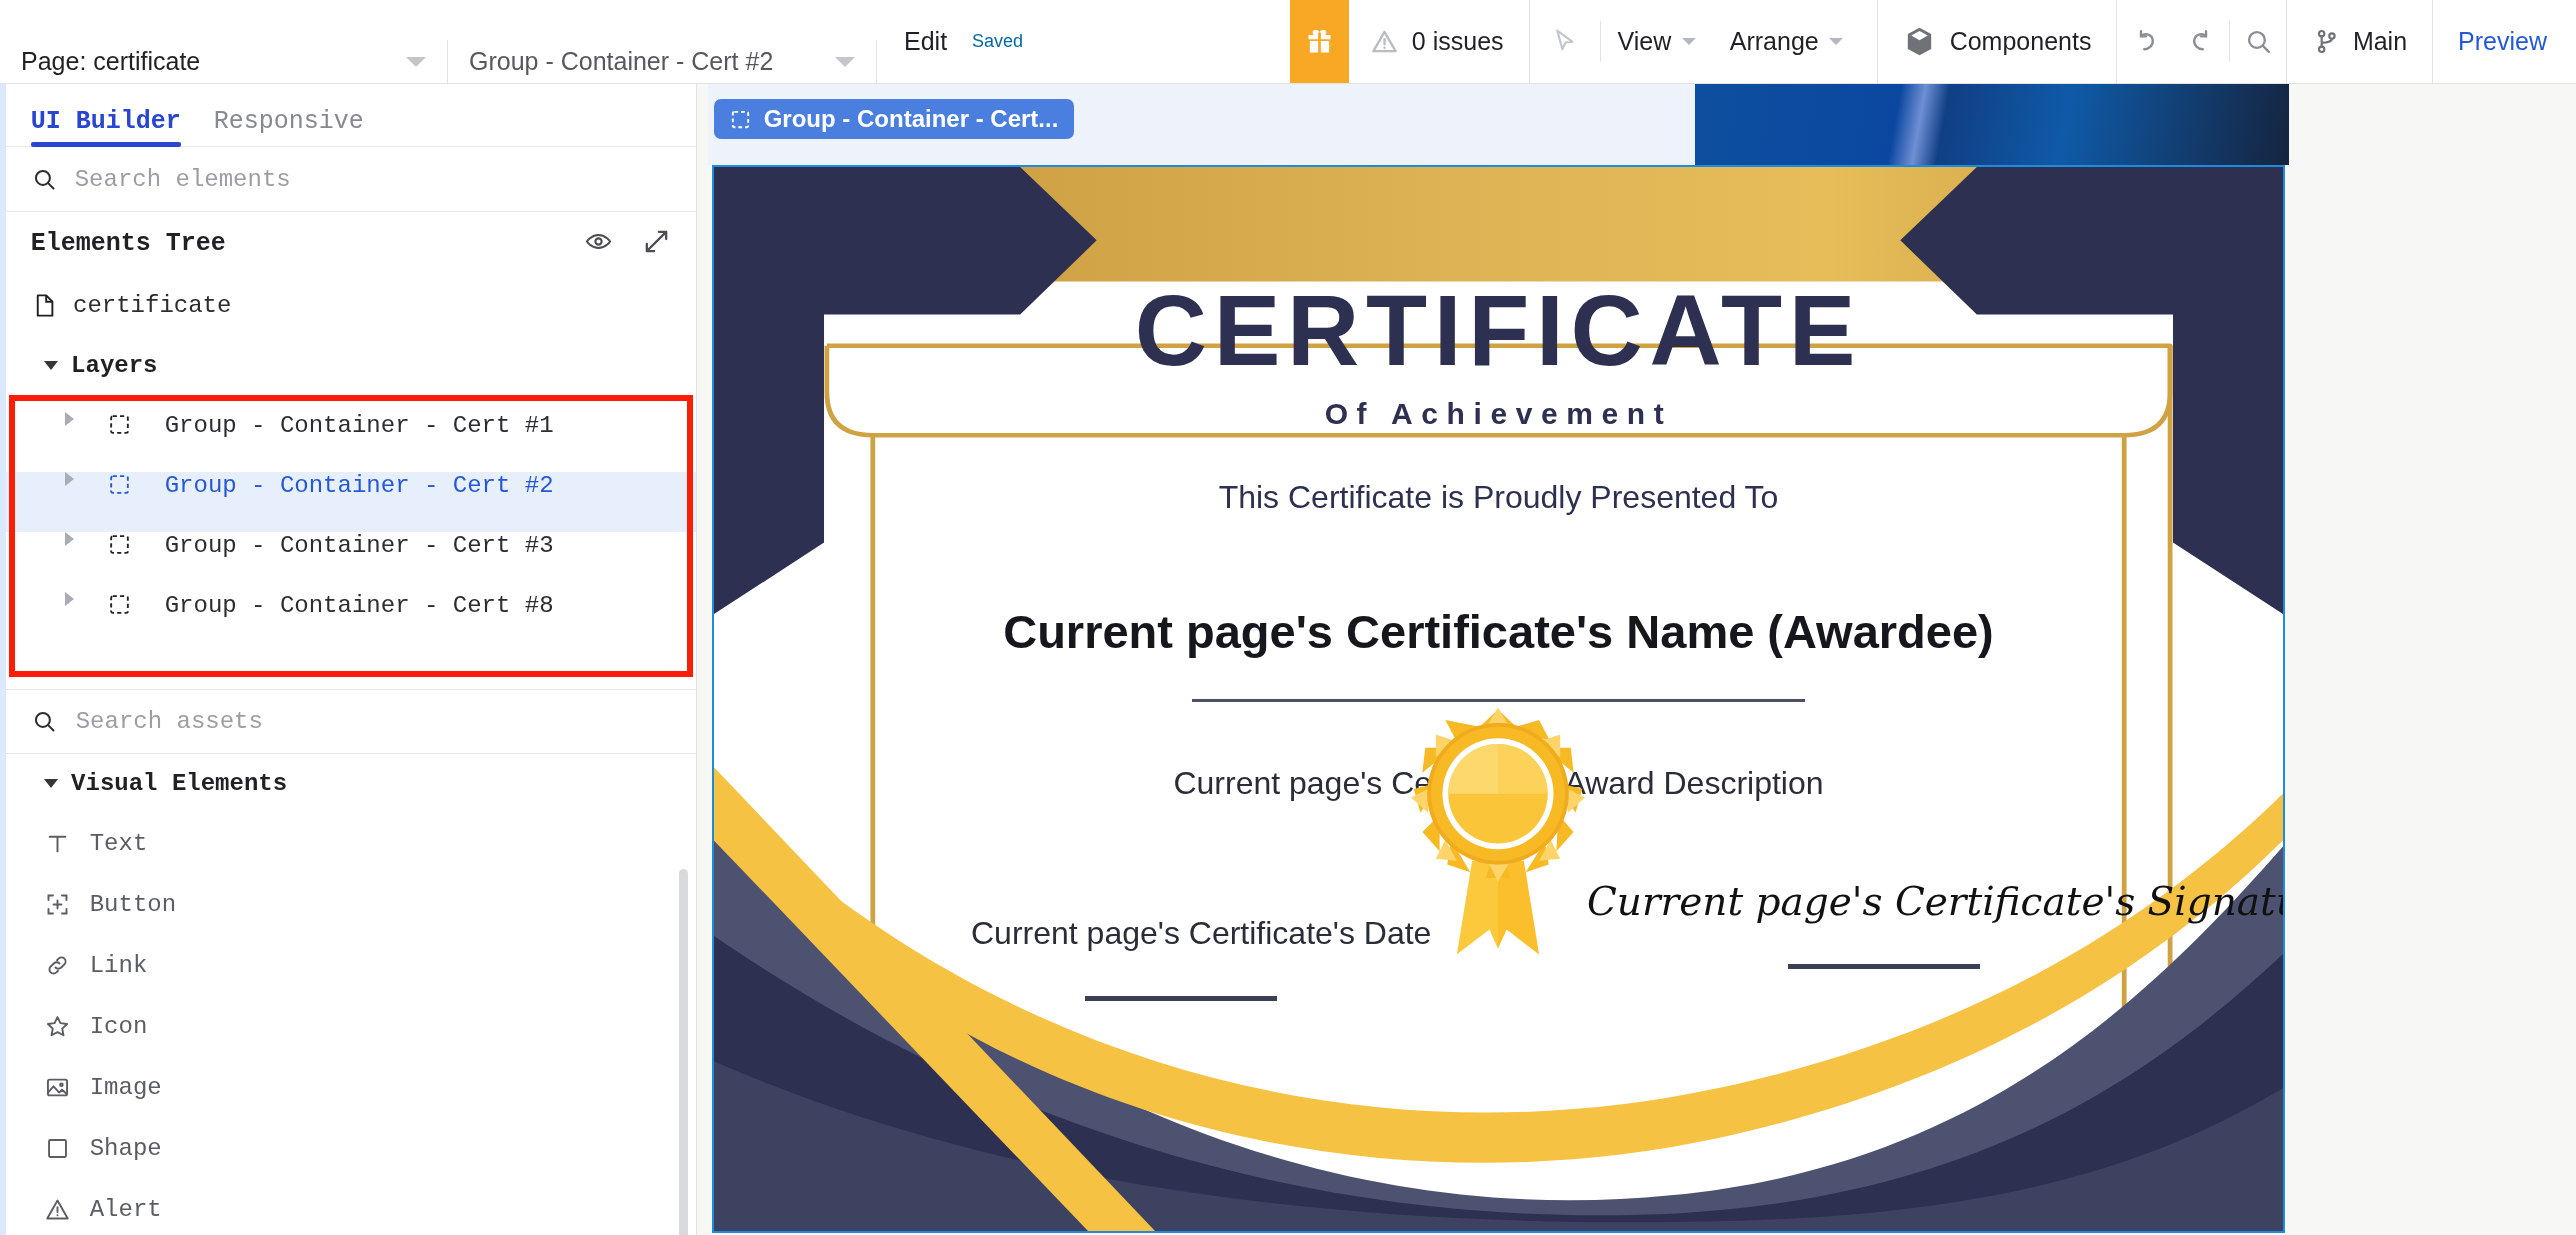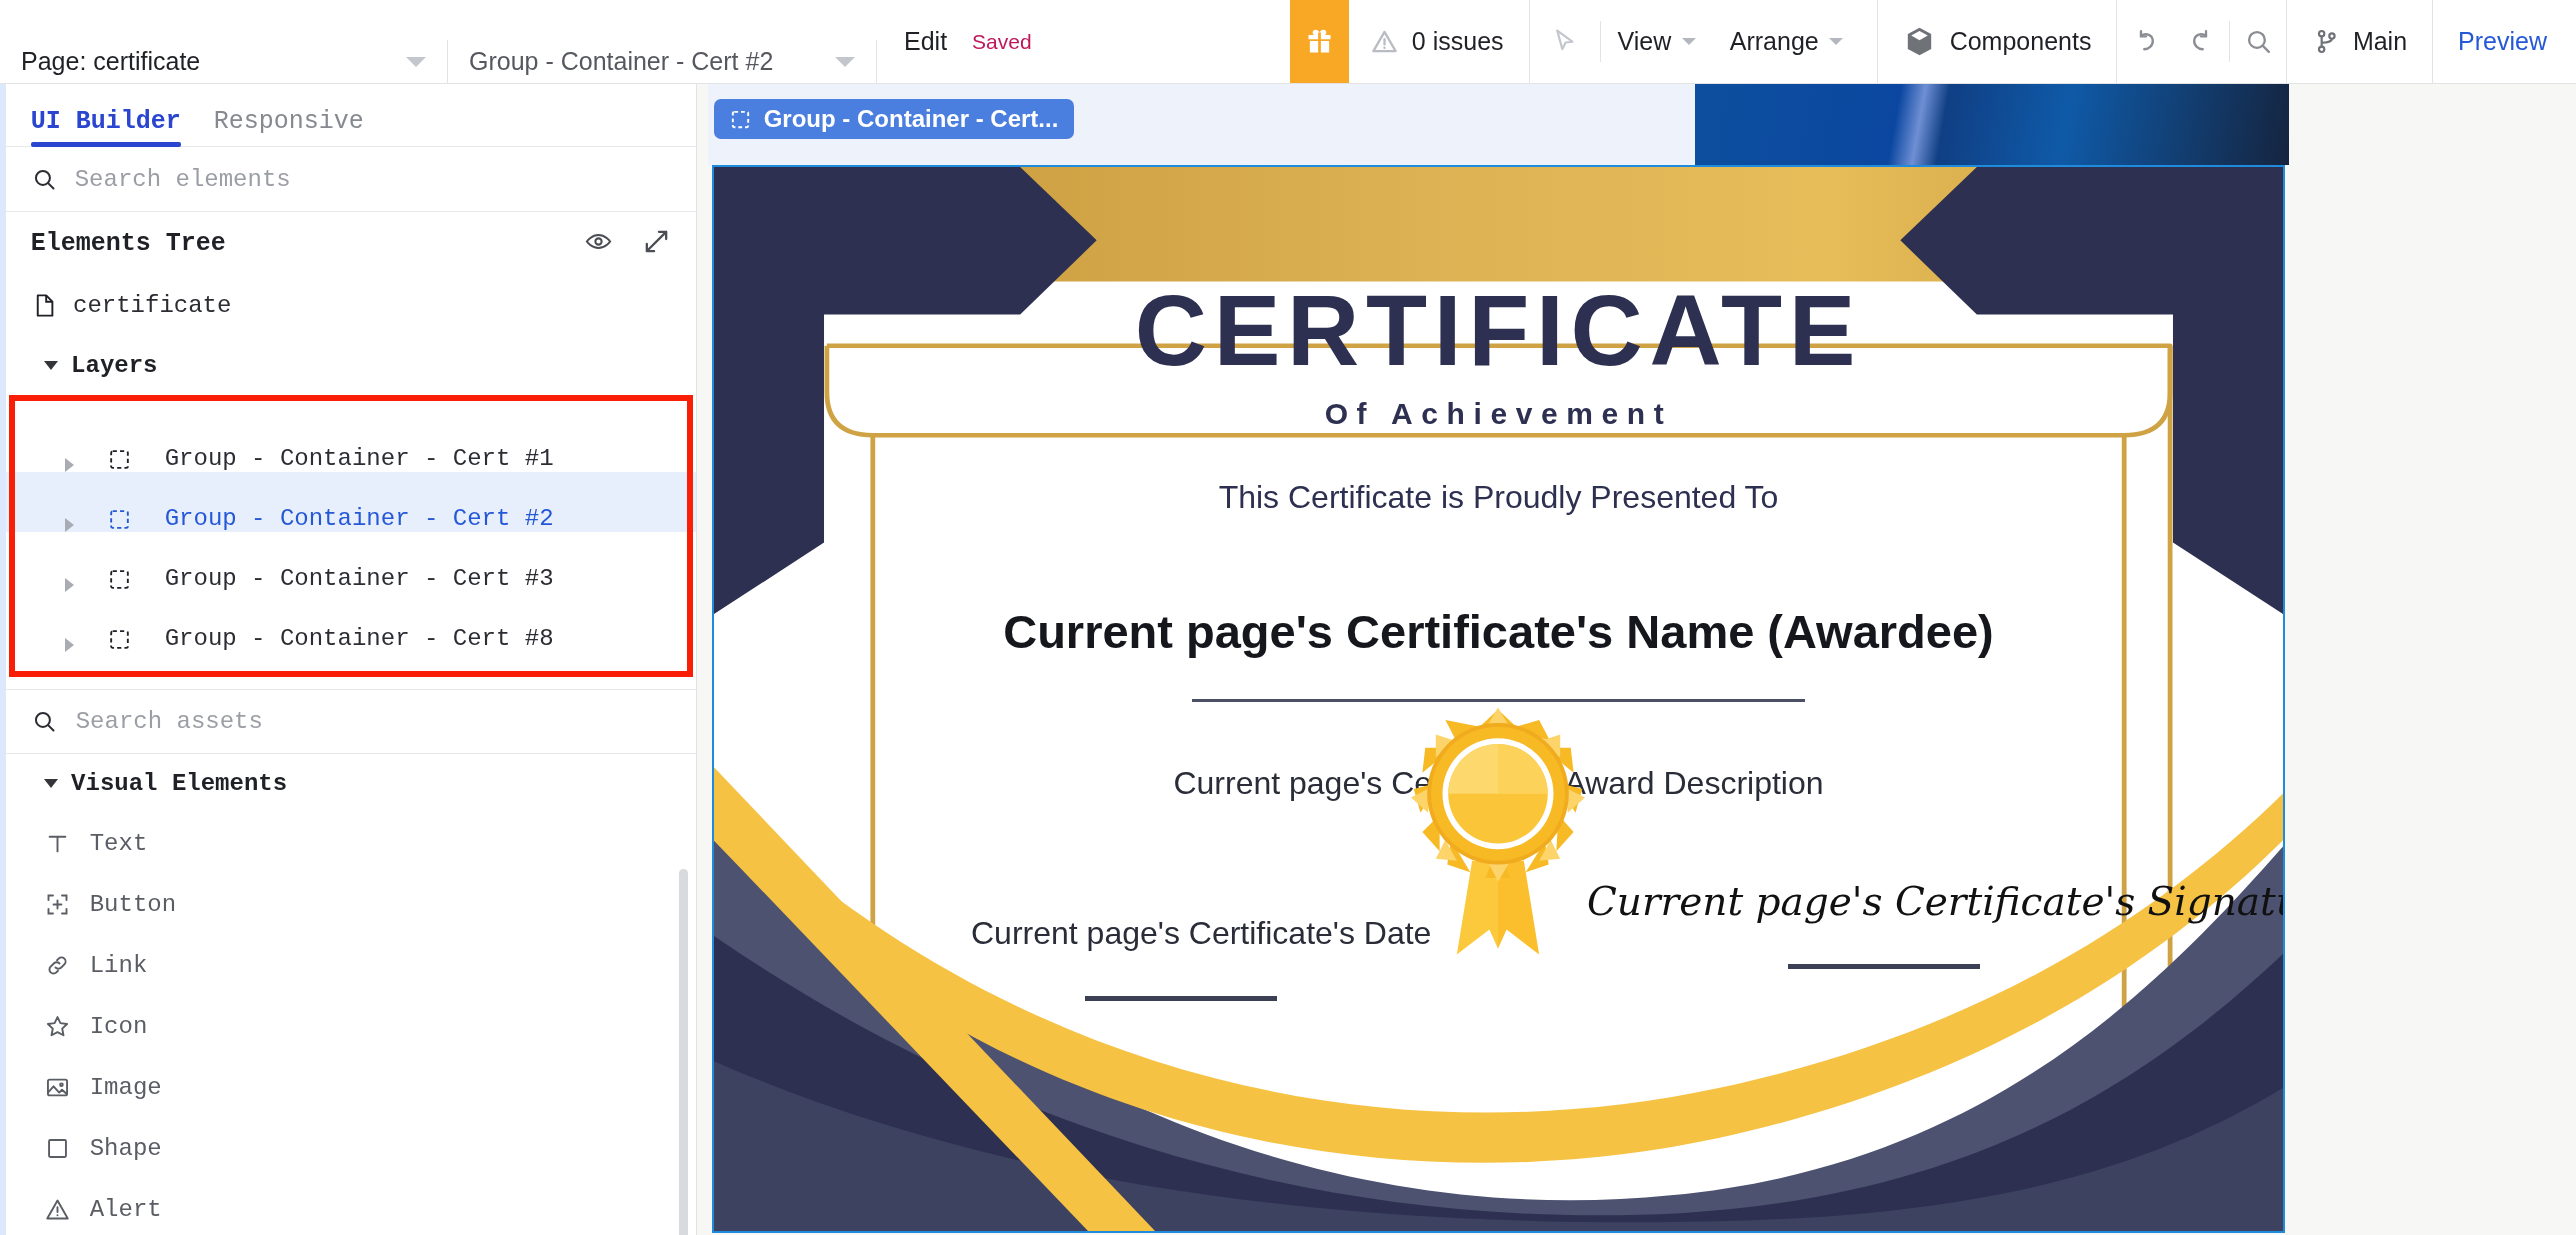--- a/index.html
+++ b/index.html
@@ -22,21 +22,21 @@
   }
   .tb-select.page { width: 448px; }
   .tb-select.elem { width: 429px; }
   .tb-select .lbl { font-size: 25px; color: #1f2126; white-space: nowrap; overflow: hidden; text-overflow: ellipsis; }
   .tb-select.elem .lbl { color: #55585e; }
   .caret { width: 0; height: 0; border-left: 10.5px solid transparent; border-right: 10.5px solid transparent;
            border-top: 10.5px solid #c3c6cc; margin-left: 13.4px; flex: none; }
 
   .tb-editgrp { display: flex; align-items: center; gap: 25px; padding: 0 27px; }
   .tb-edit { font-size: 25px; color: #1f2126; cursor: pointer; }
-  .tb-saved { font-size: 21px; color: #be185d; }
+  .tb-saved { font-size: 18px; color: #0369a1; }
 
   .tb-spacer { flex: 1; }
 
   .gift-btn {
     width: 59px; background: #f9a825; display: flex; align-items: center; justify-content: center;
     cursor: pointer; flex: none;
   }
   .issues {
     display: flex; align-items: center; gap: 12.4px; padding: 0 25px 0 21px; cursor: pointer;
   }
@@ -100,21 +100,21 @@
               border-top: 9.6px solid #33353a; }
   .tri-right { width: 0; height: 0; border-top: 7.7px solid transparent; border-bottom: 7.7px solid transparent;
                border-left: 9.6px solid #a9acb2; }
 
   
   .layers-wrap { position: relative; padding: 0; }
   .redbox {
     position: absolute; left: 2.9px; top: 0px; right: 2.9px; bottom: 0px;
     border: 6.7px solid #fb1e07; pointer-events: none; z-index: 5;
   }
-  .layer-row { height: 60px; display: flex; align-items: flex-end; gap: 33px; padding: 0 59px; cursor: pointer; }
+  .layer-row { height: 60px; display: flex; align-items: flex-start; gap: 33px; padding: 0 59px; cursor: pointer; }
   .layer-row .lbl { font-size: 24px; color: #2b2d33; white-space: nowrap; }
   .layer-row.selected { background: #e8effc; }
   .layer-row.selected .lbl { color: #2558d6; }
 
   .assets-search { height: 65px; display: flex; align-items: center; gap: 18px; padding: 0 25px;
                    border-top: 1px solid #e8e8ea; border-bottom: 1px solid #e8e8ea; cursor: text; margin-top: 11.5px; }
   .assets-search .ph { font-size: 24px; color: #9b9ea4; }
 
   .palette { flex: 1; overflow: hidden; position: relative; }
   .pal-row { height: 61px; display: flex; align-items: center; gap: 19px; padding: 0 38px; cursor: grab; }

